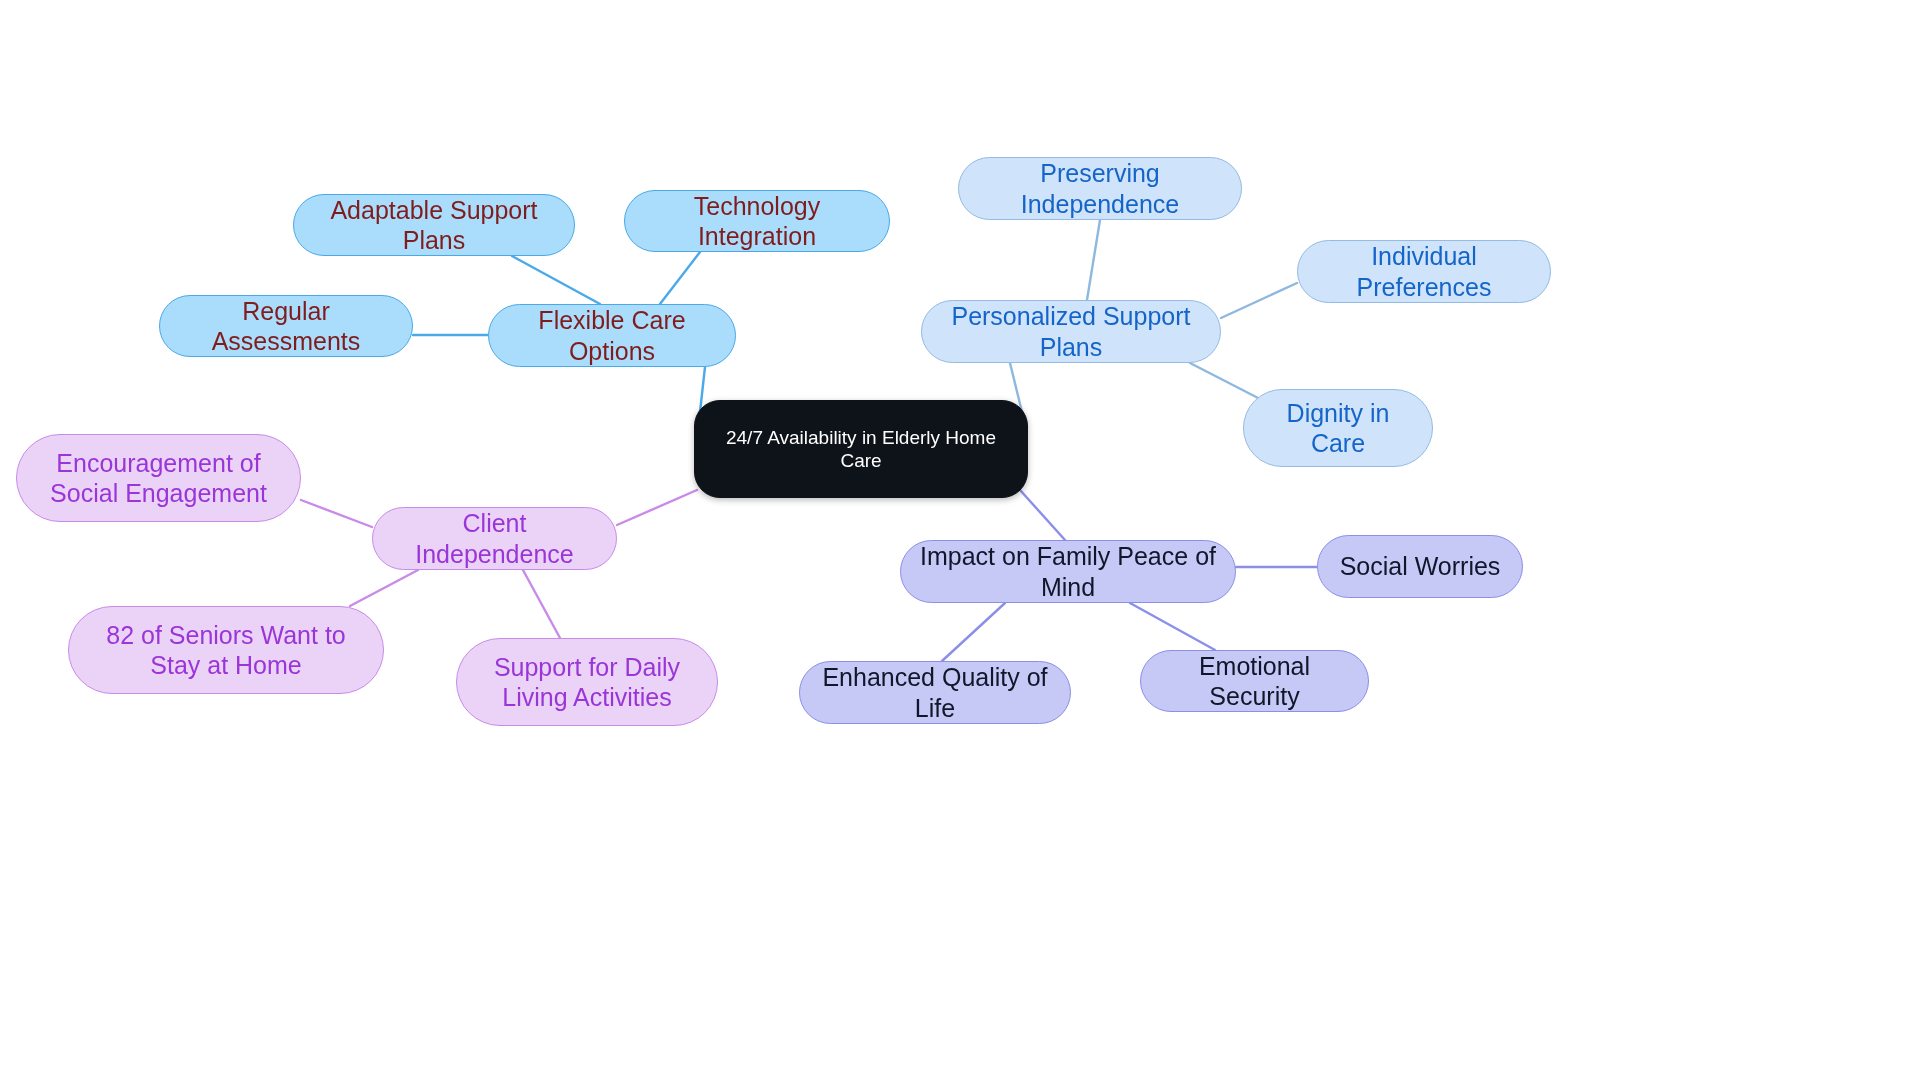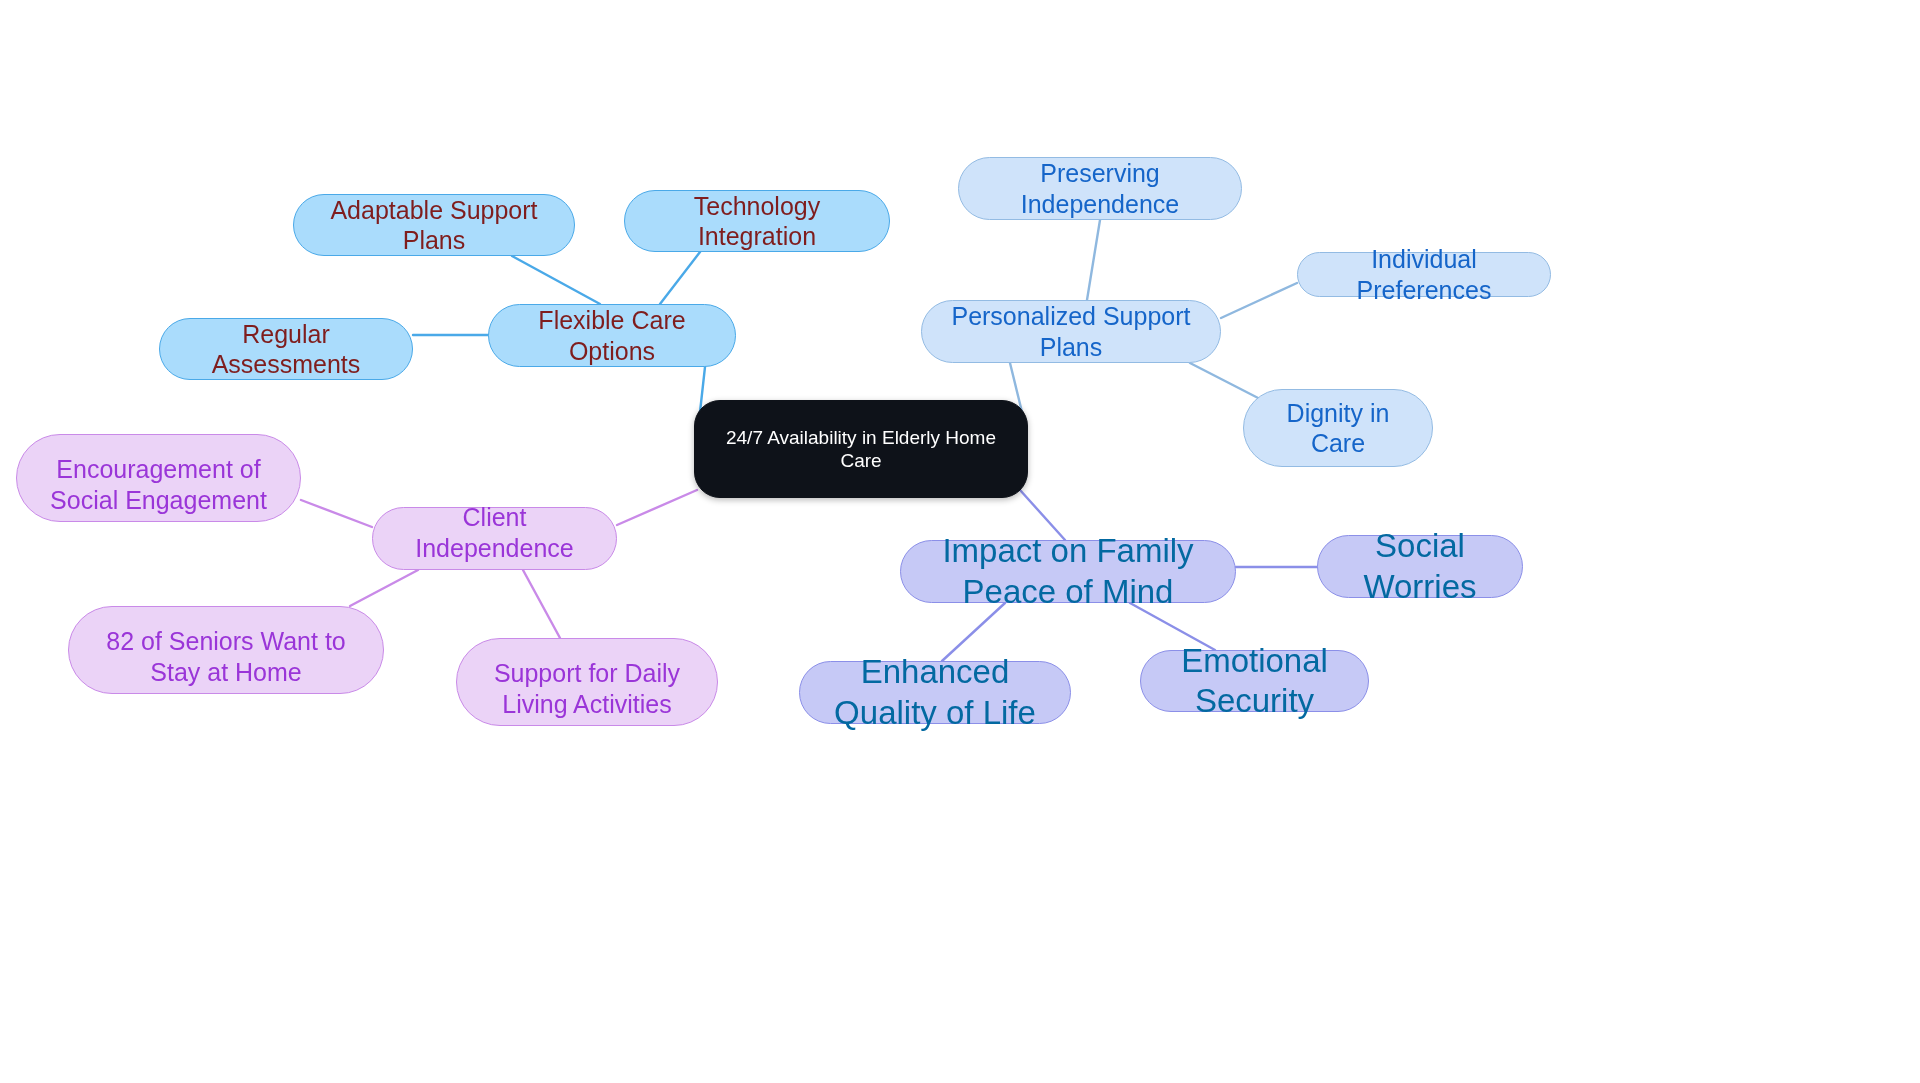--- a/index.html
+++ b/index.html
@@ -61,28 +61,27 @@
     border-color: #93bbe3;
     color: #1565c9;
     font-size: 25px;
   }
   
   .node.purple {
     background: #ebd3f7;
     border-color: #c98ae8;
     color: #9a35d8;
     font-size: 25px;
-    align-items: flex-end;
   }
   
   .node.peri {
     background: #c6c9f6;
     border-color: #8b8fe8;
-    color: #0369a1;
-    font-size: 33px;
+    color: #0f172a;
+    font-size: 25px;
   }
 </style>
 </head>
 <body>
 
 <div id="canvas">
   <svg id="edges" viewBox="0 0 1920 1083">
       <line x1="700" y1="412" x2="705" y2="367" stroke="#4aa9e8" stroke-width="2.4" stroke-linecap="round"></line>
       <line x1="600" y1="304" x2="512" y2="256" stroke="#4aa9e8" stroke-width="2.4" stroke-linecap="round"></line>
       <line x1="660" y1="304" x2="700" y2="252" stroke="#4aa9e8" stroke-width="2.4" stroke-linecap="round"></line>
@@ -106,30 +105,30 @@
       </div>
       <div class="node sky" style="left: 488px; top: 304px; width: 248px; height: 63px; justify-content: center;">
         <span class="label">Flexible Care Options</span>
       </div>
       <div class="node sky" style="left: 293px; top: 194px; width: 282px; height: 62px;">
         <span class="label">Adaptable Support Plans</span>
       </div>
       <div class="node sky" style="left: 624px; top: 190px; width: 266px; height: 62px;">
         <span class="label">Technology Integration</span>
       </div>
-      <div class="node sky" style="left: 159px; top: 318px; width: 254px; height: 62px; align-items: center;">
+      <div class="node sky" style="left: 159px; top: 295px; width: 254px; height: 62px; align-items: center;">
         <span class="label">Regular Assessments</span>
       </div>
       <div class="node pale" style="left: 921px; top: 300px; width: 300px; height: 63px;">
         <span class="label">Personalized Support Plans</span>
       </div>
       <div class="node pale" style="left: 958px; top: 157px; width: 284px; height: 63px;">
         <span class="label">Preserving Independence</span>
       </div>
-      <div class="node pale" style="left: 1297px; top: 252px; width: 254px; height: 45px; justify-content: flex-end;">
+      <div class="node pale" style="left: 1297px; top: 240px; width: 254px; height: 63px; justify-content: flex-end;">
         <span class="label">Individual Preferences</span>
       </div>
       <div class="node pale" style="left: 1243px; top: 389px; width: 190px; height: 78px;">
         <span class="label">Dignity in Care</span>
       </div>
       <div class="node purple" style="left: 372px; top: 507px; width: 245px; height: 63px;">
         <span class="label">Client Independence</span>
       </div>
       <div class="node purple" style="left: 16px; top: 434px; width: 285px; height: 88px;">
         <span class="label">Encouragement of Social Engagement</span>

